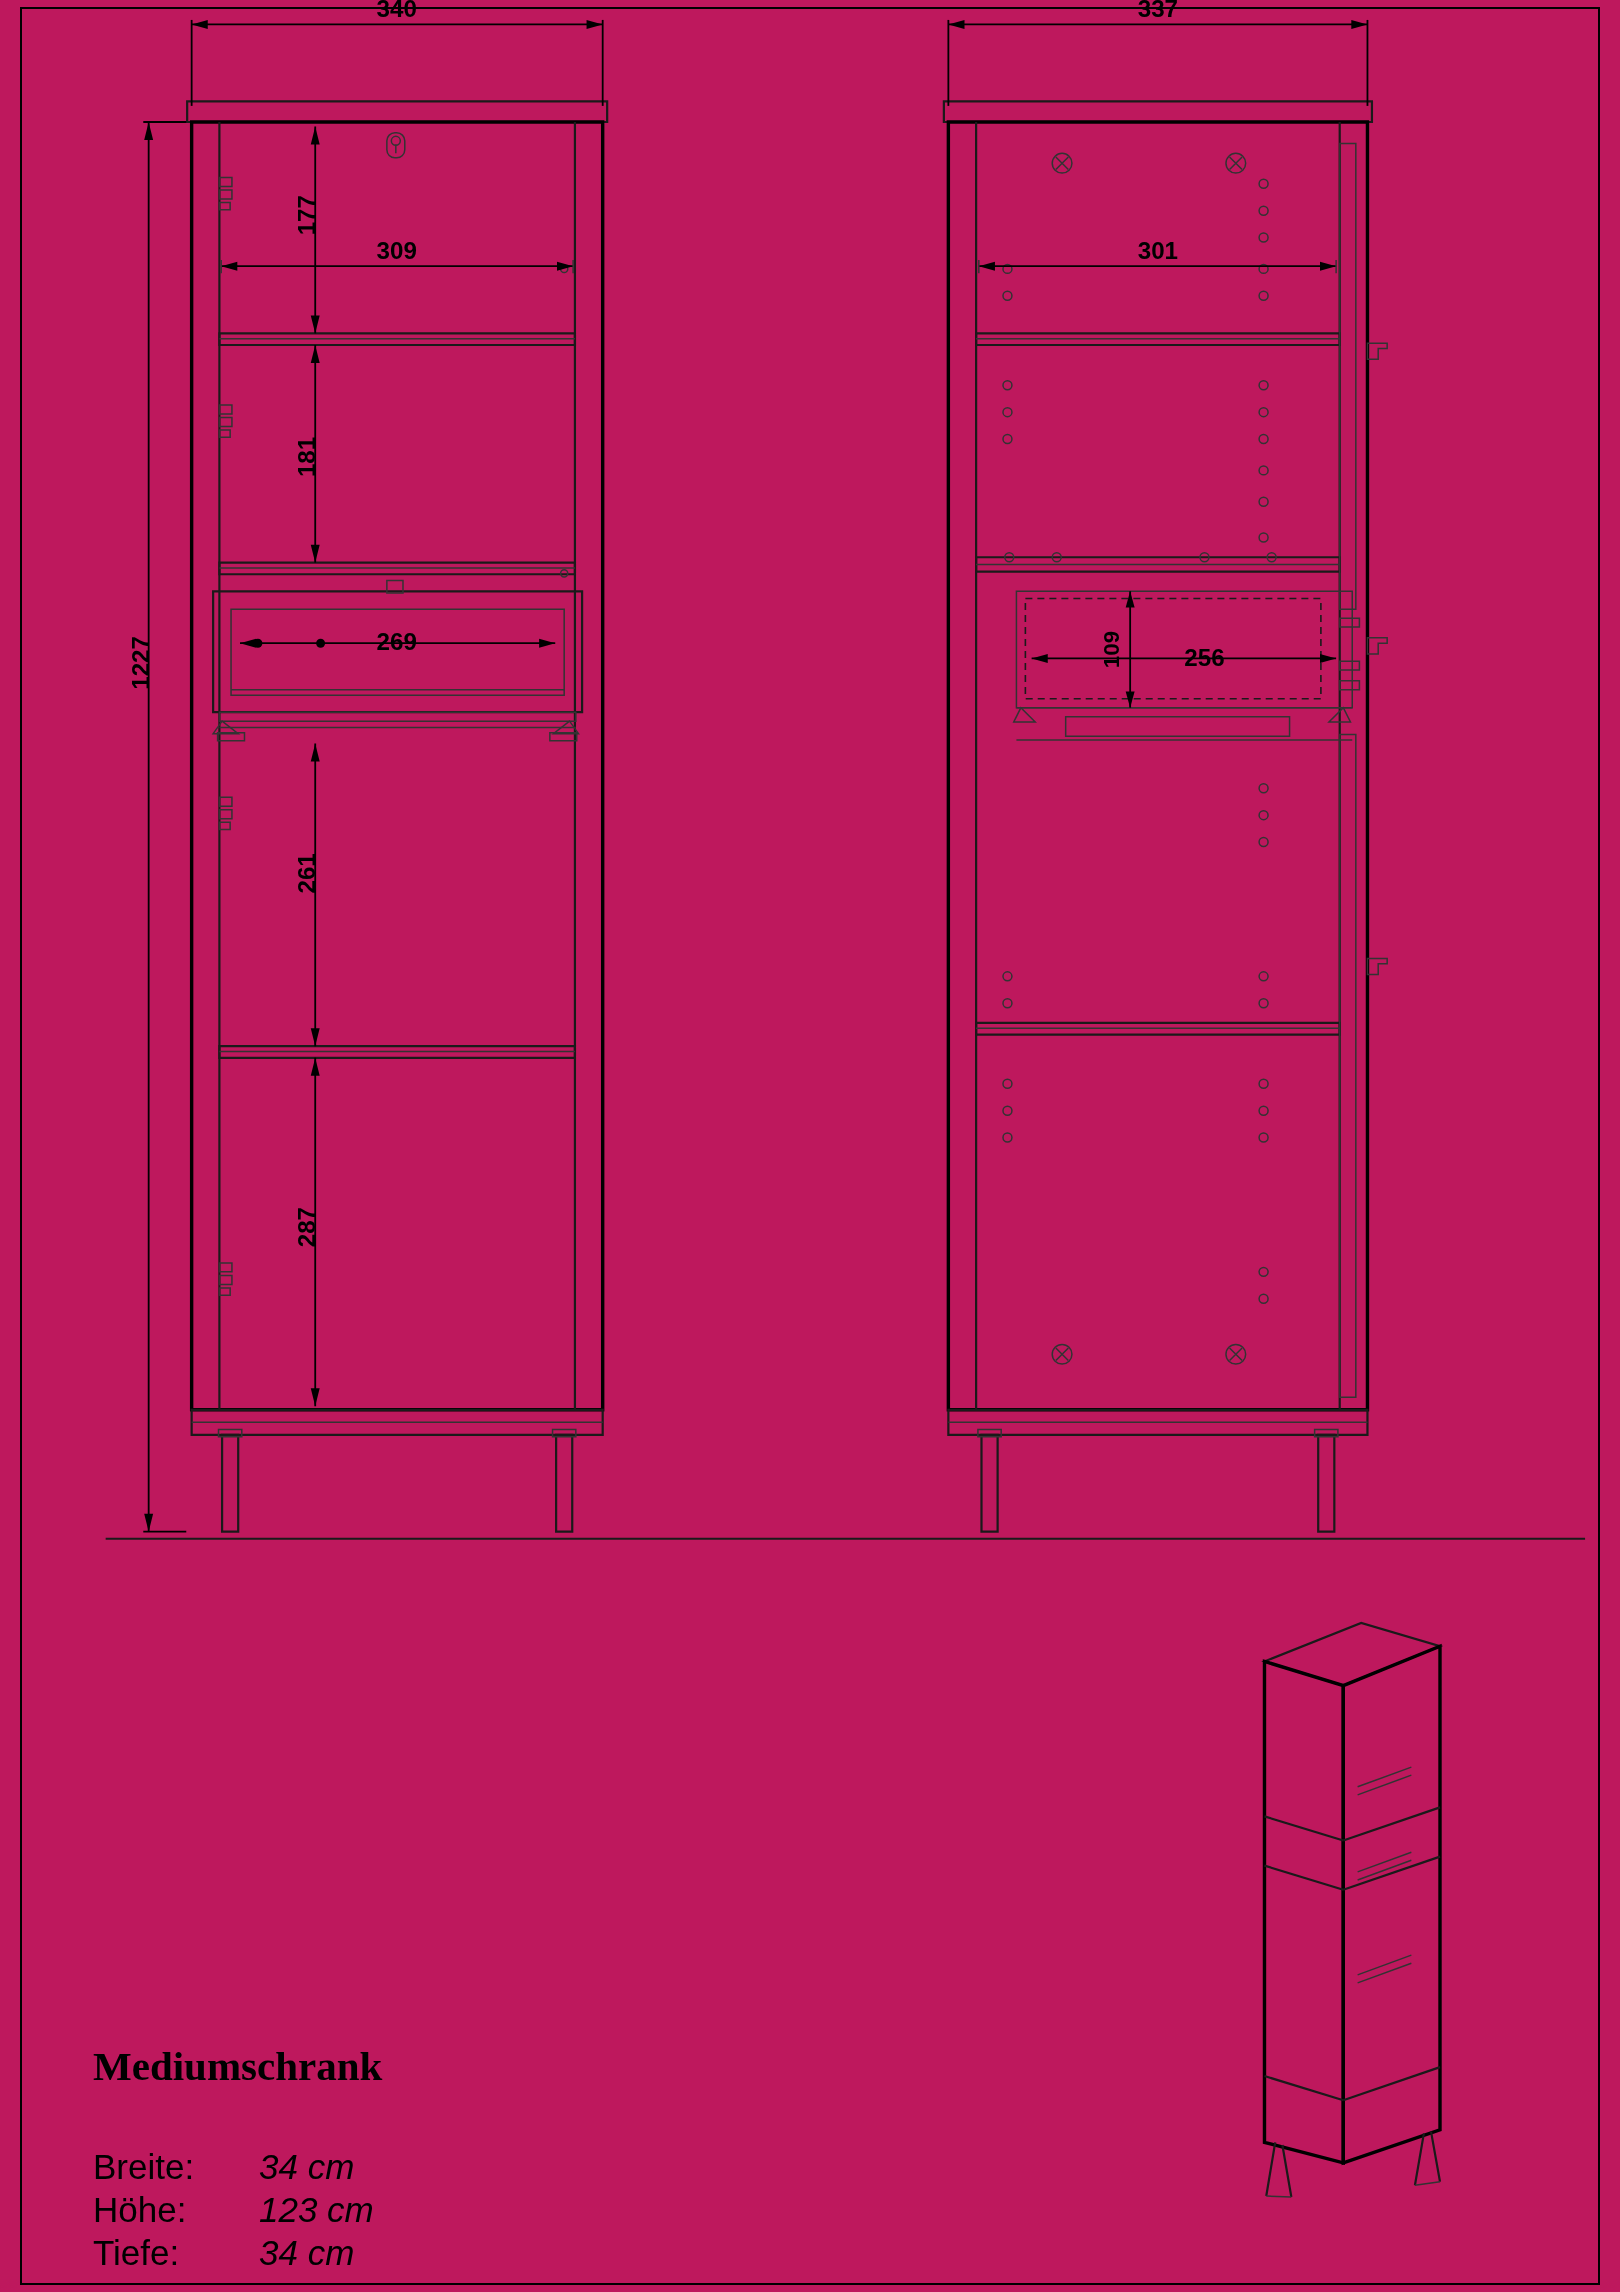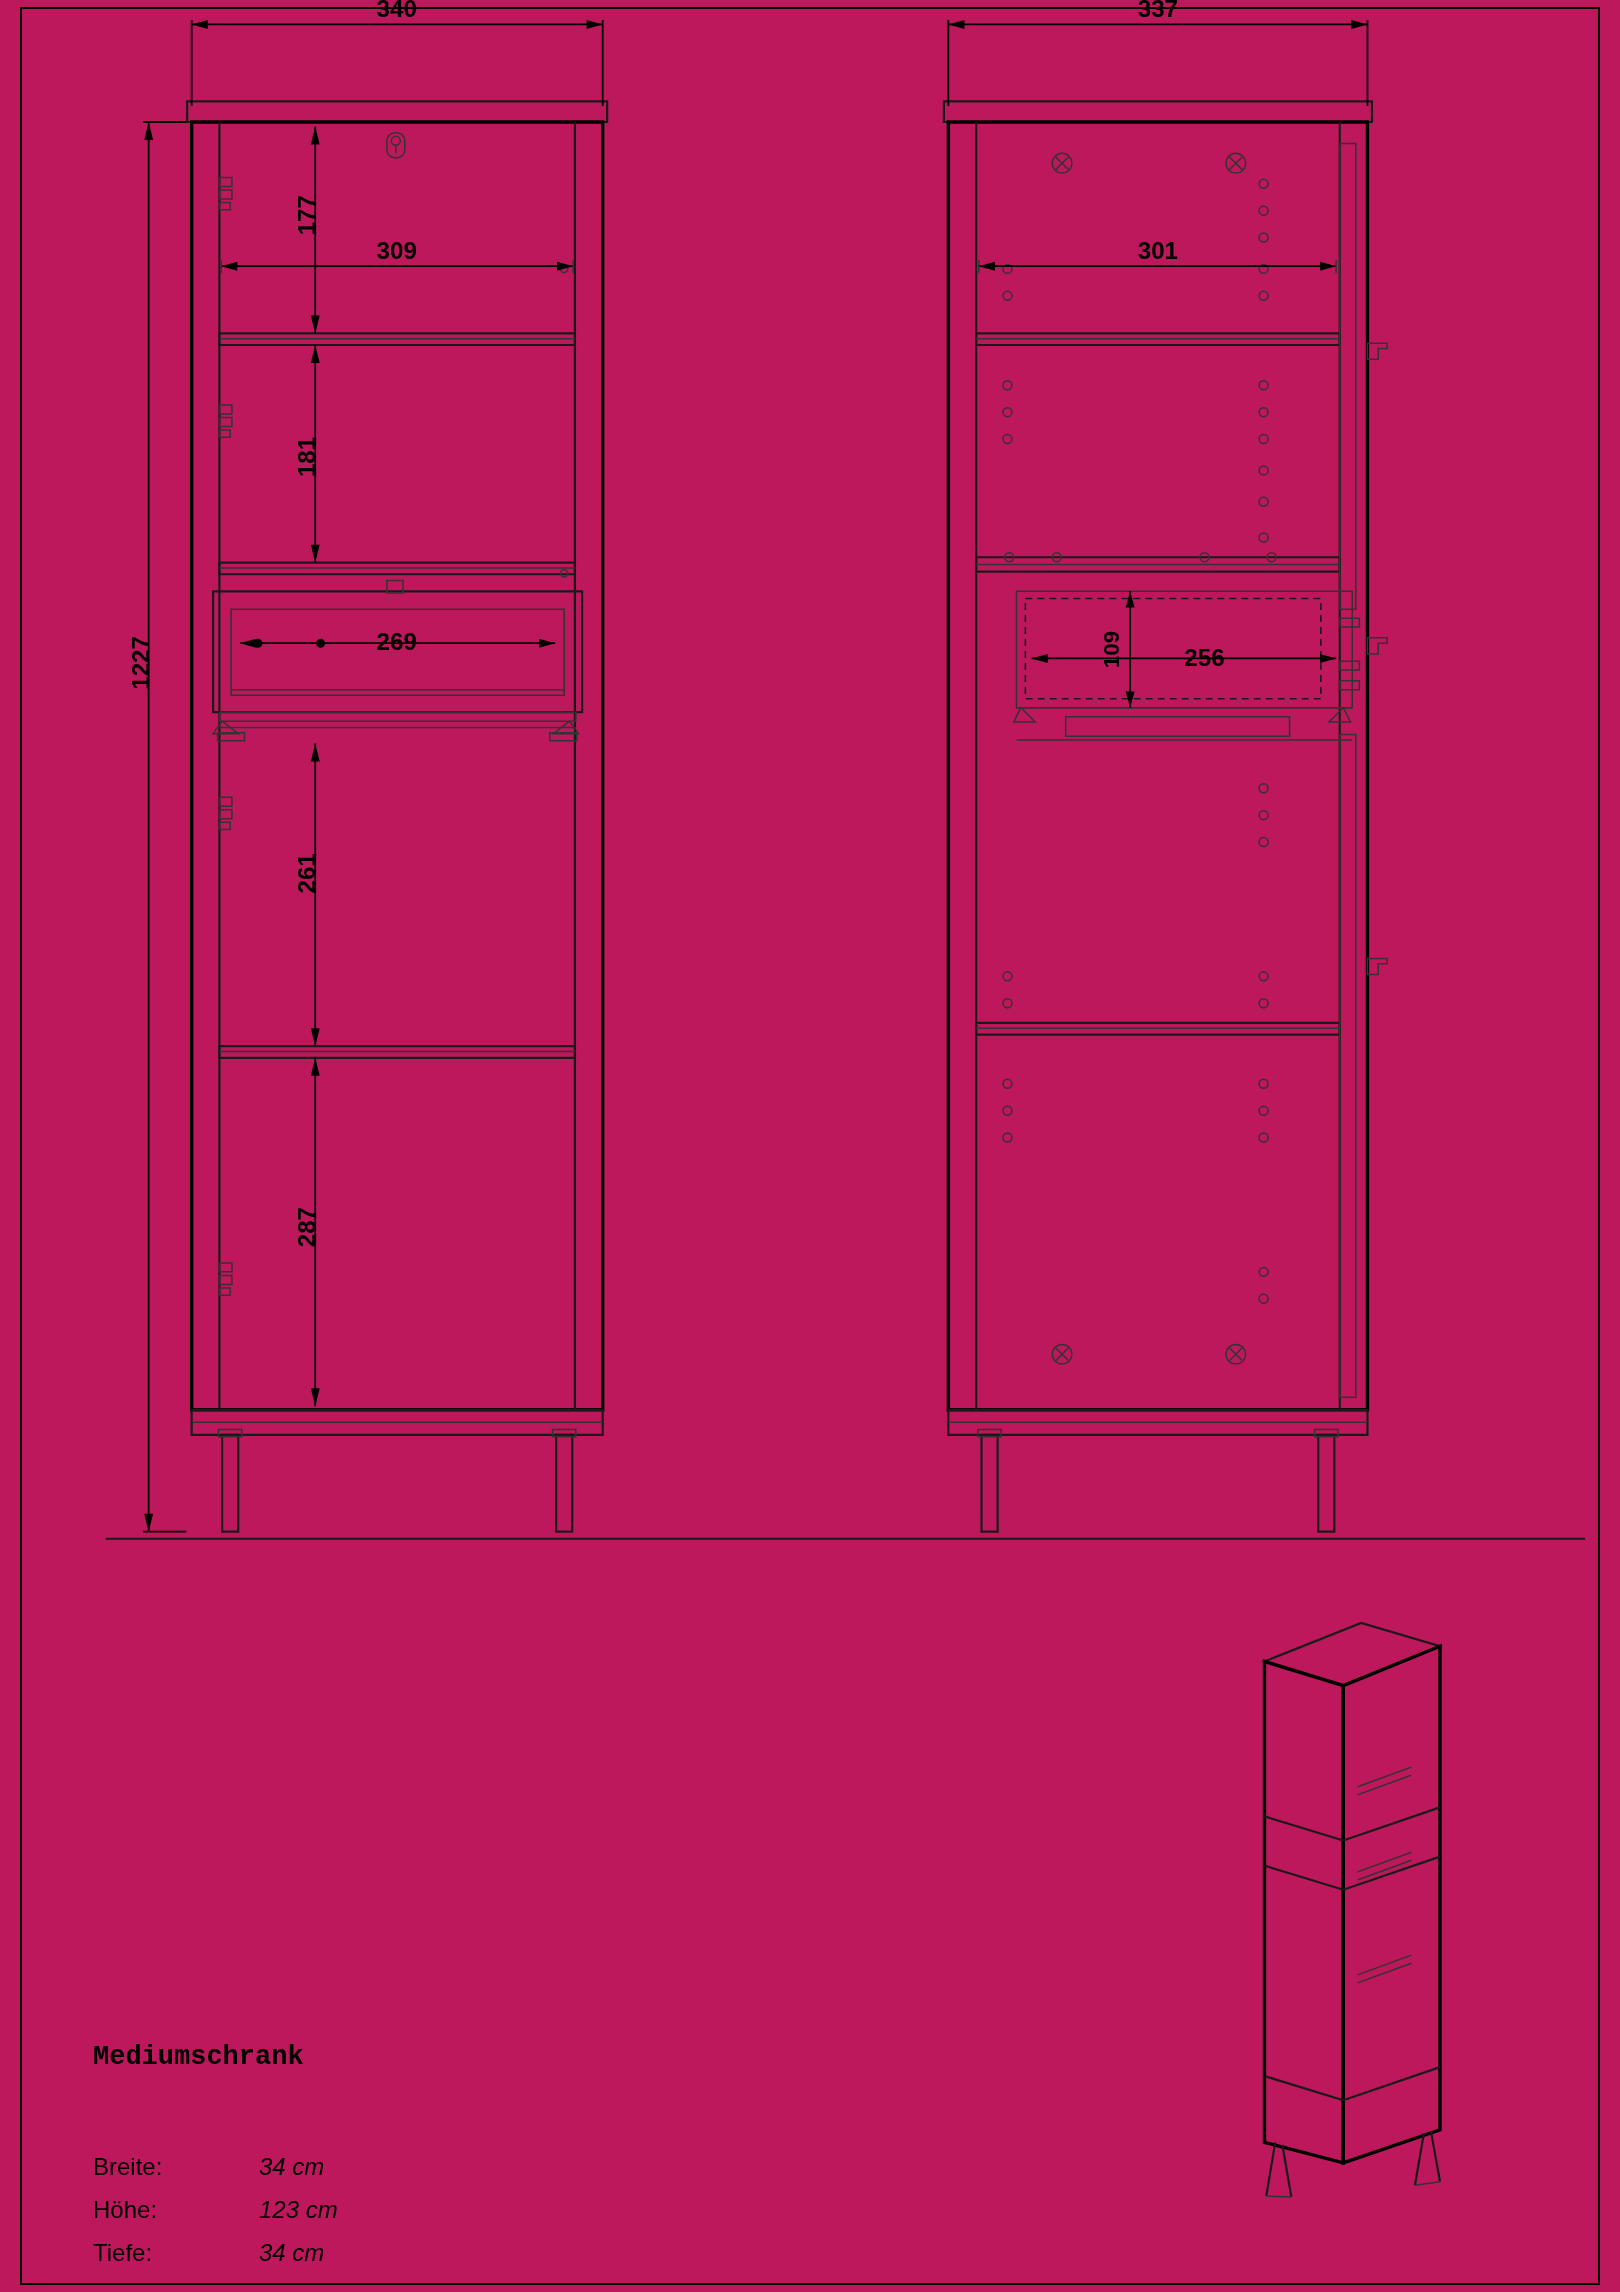--- a/index.html
+++ b/index.html
@@ -43,32 +43,32 @@
     fill: #000000;
   }
   .dimtext-sm {
     font-family: "Liberation Sans", sans-serif;
     font-weight: bold;
     font-size: 25px;
     fill: #000000;
   }
   .title-text {
     position: absolute;
-    font-family: Liberation Mono, monospace;
+    font-family: Liberation Serif, serif;
     font-weight: bold;
-    font-size: 27px;
+    font-size: 41px;
     color: #000000;
     white-space: nowrap;
   }
   .spec-block {
     position: absolute;
     left: 93px;
     top: 2145px;
     font-family: "Liberation Sans", sans-serif;
-    font-size: 24px;
+    font-size: 35px;
     line-height: 43px;
     color: #000000;
   }
   .spec-row {
     display: flex;
     white-space: nowrap;
   }
   .spec-label {
     width: 166px;
     display: inline-block;

